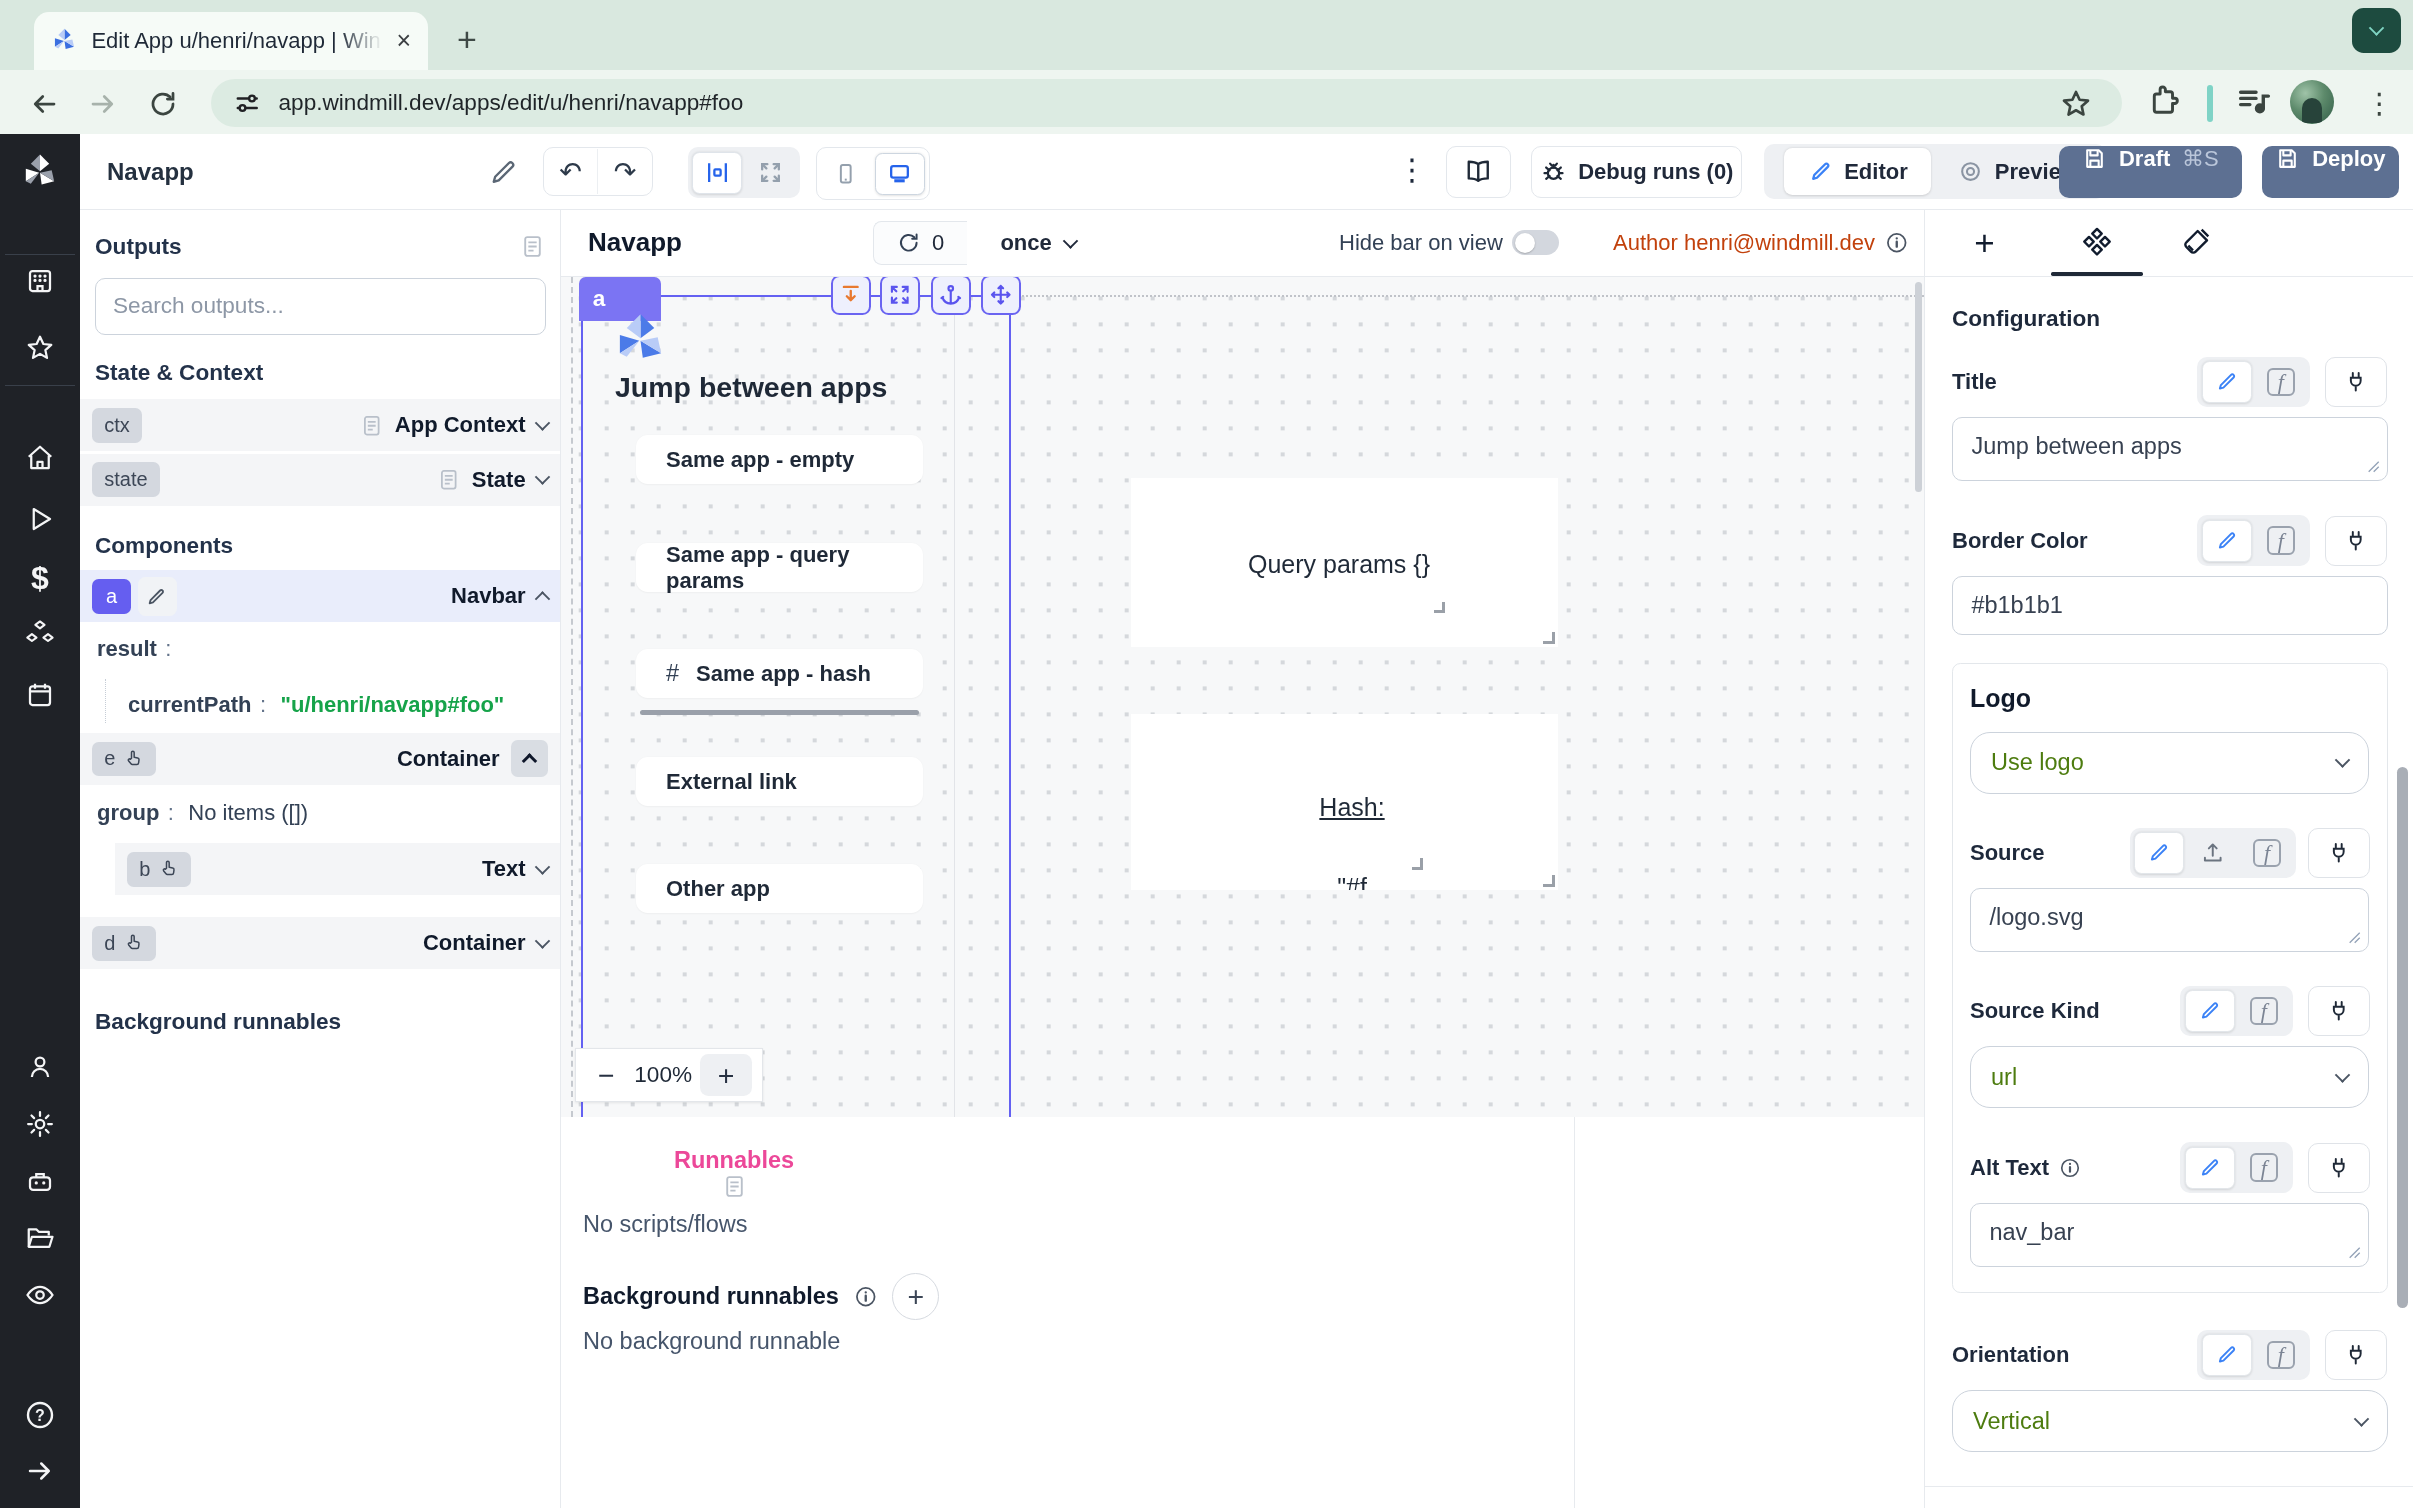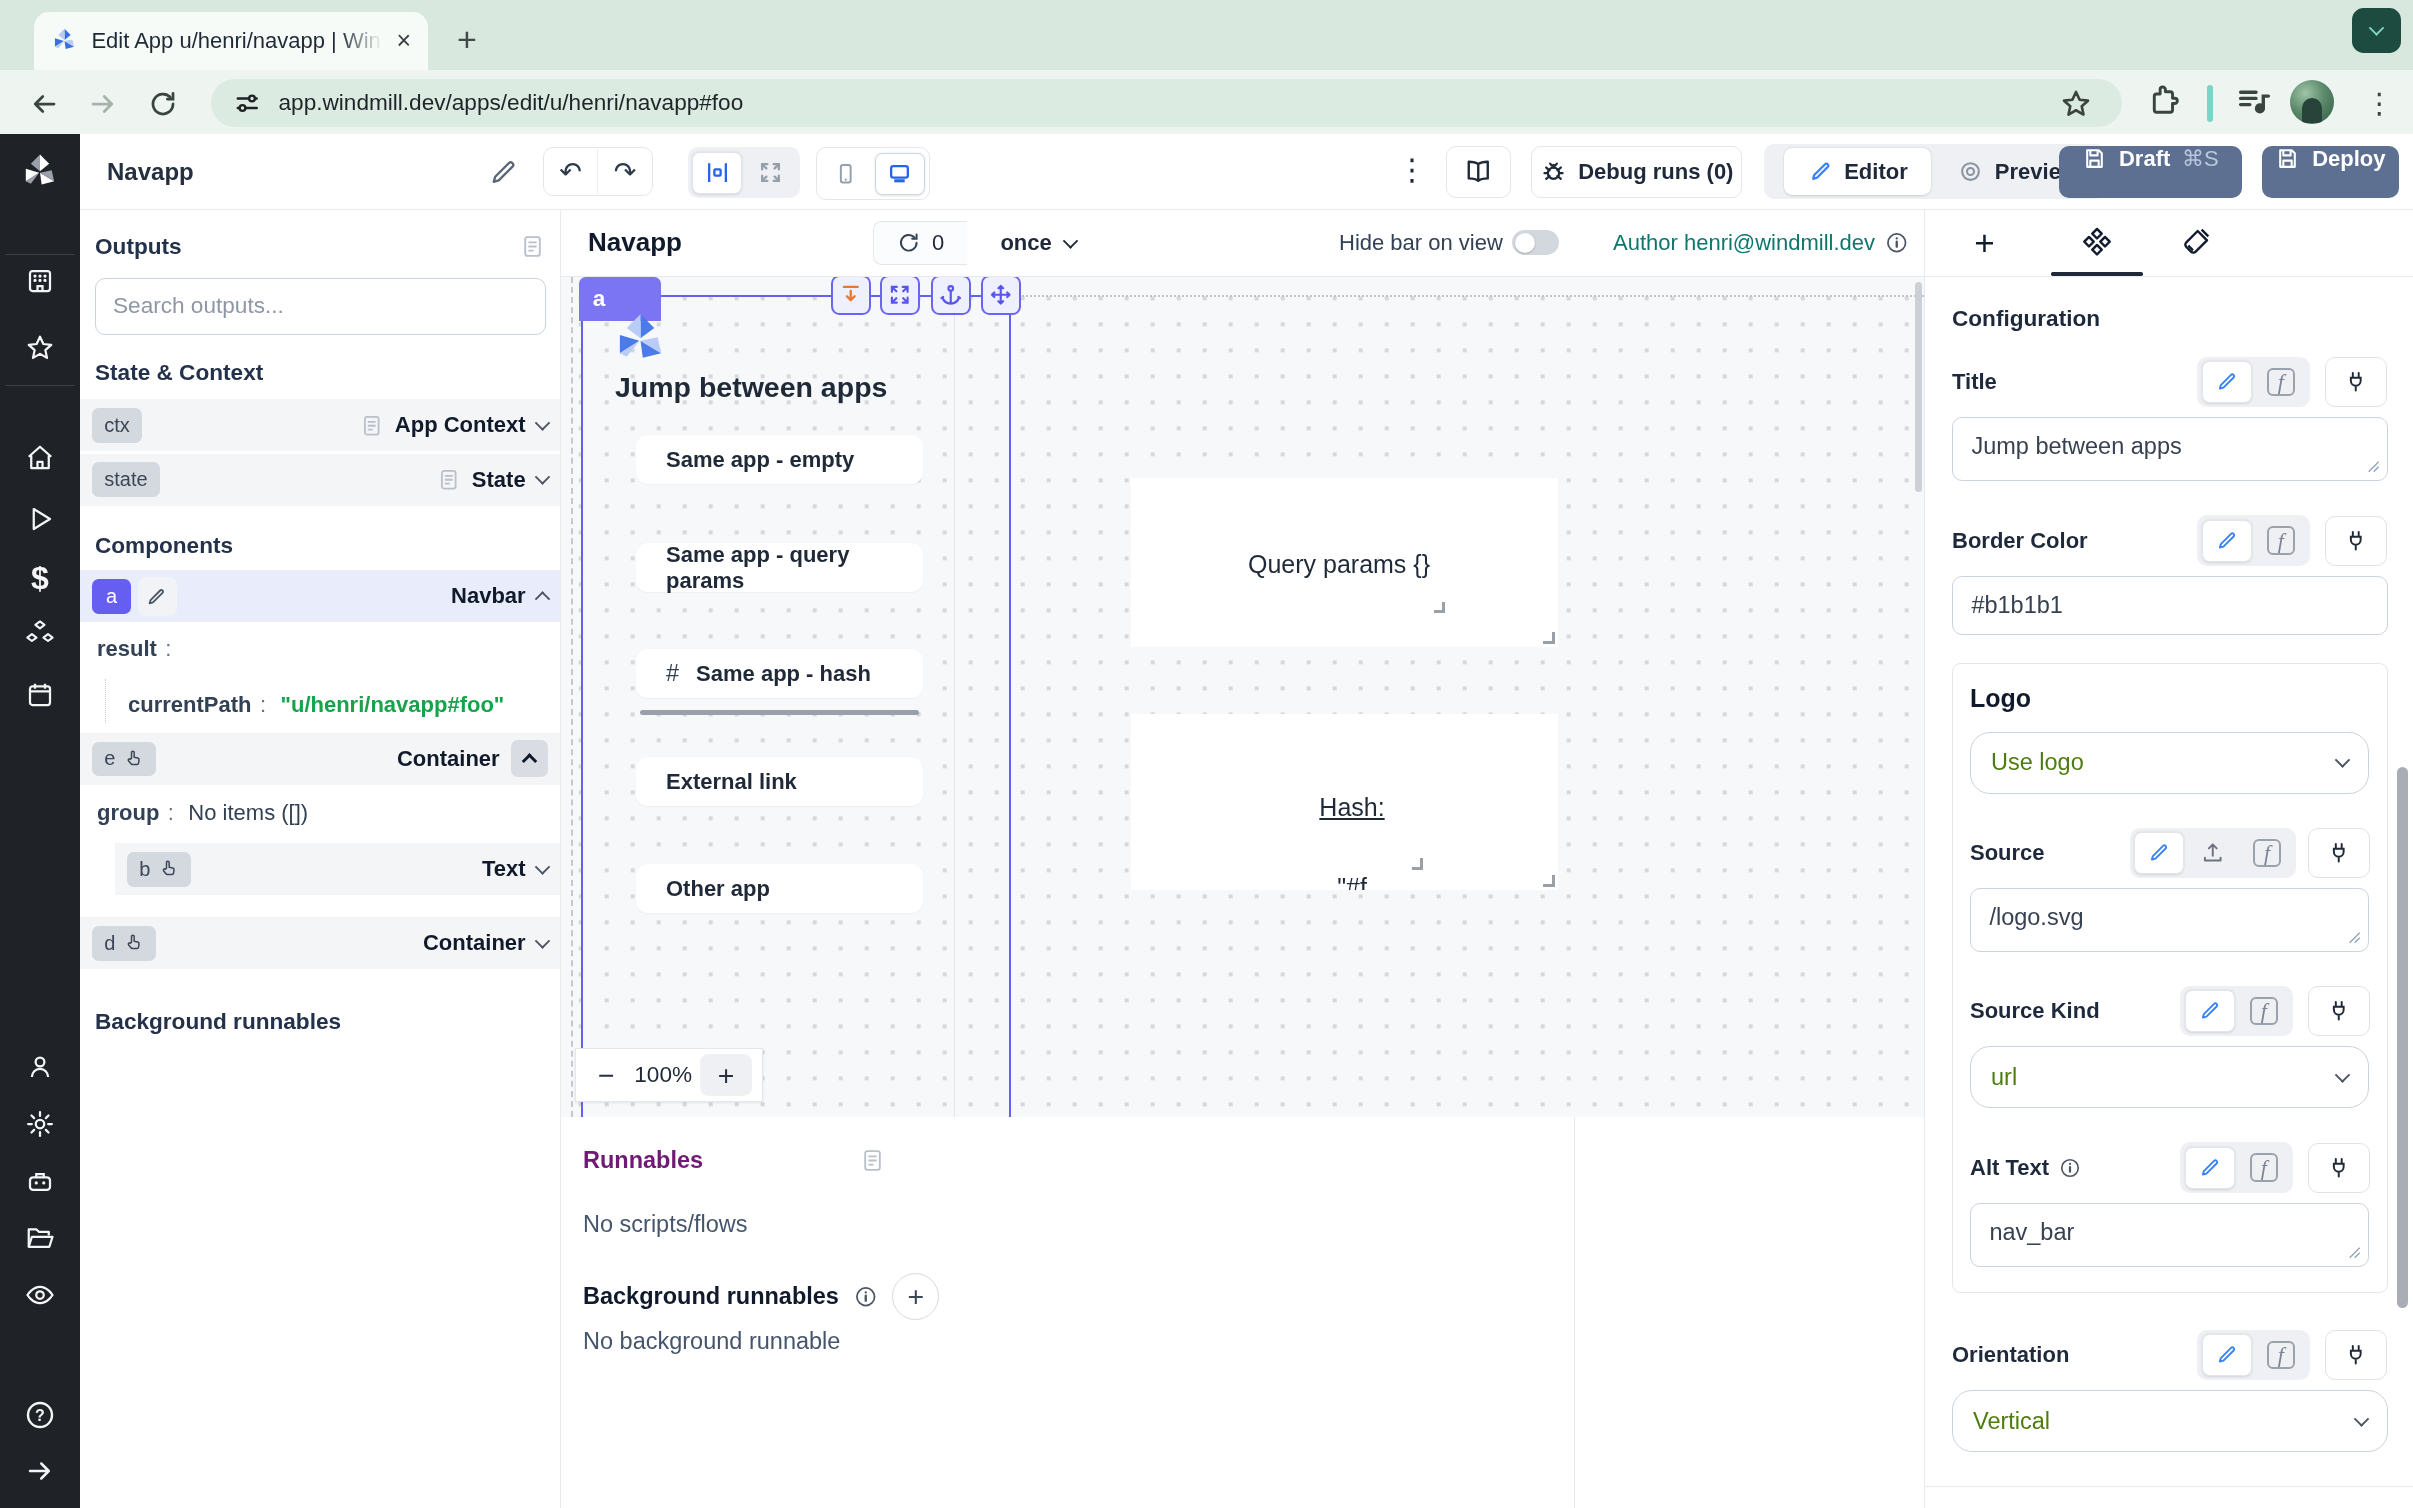--- a/index.html
+++ b/index.html
@@ -106,21 +106,21 @@
   .ch-title { position:absolute; left:27px; top:0; height:65px; display:flex; align-items:center;
               font-size:26px; font-weight:bold; color:#101a2b; }
   .refresh-box { position:absolute; left:312px; top:11px; width:94px; height:44px; border:1.7px solid #e3e7ec;
                  border-radius:8.4px 0 0 8.4px; border-right:none; display:flex; align-items:center; justify-content:center; gap:11.7px;
                  font-size:22px; color:#20293a; background:#fbfcfd; }
   .once { position:absolute; left:426px; top:11px; height:44px; display:flex; align-items:center; gap:13.4px;
           font-size:22px; font-weight:bold; color:#20293a; padding:0 13.4px; }
   .hidebar { position:absolute; left:778px; top:0; height:65px; display:flex; align-items:center; gap:9px;
              font-size:22px; color:#334155; }
   .author { position:absolute; left:1052px; top:0; height:65px; display:flex; align-items:center; gap:10px;
-            font-size:22px; color:#0f766e; }
+            font-size:22px; color:#c2410c; }
   .toggle { width:47px; height:25px; border-radius:13.4px; position:relative; background:#d3d7de; }
   .toggle::after { content:''; position:absolute; top:2.5px; left:3.4px; width:20px; height:20px; border-radius:50%; background:#fff; box-shadow:0 0.8px 1.7px rgba(0,0,0,.25); }
 
   .canvas { position:absolute; left:0; top:67px; width:1363px; height:840px; background:#f7f8f9;
             background-image:radial-gradient(#d5d8dc 2.2px, transparent 2.2px); background-size:26px 26px;
             background-position:6.7px 8.4px; overflow:hidden; }
   .dash-edge { position:absolute; left:10px; top:0; height:840px; border-left:2.5px dashed #c5c9cf; }
   .sel-top { position:absolute; left:20px; top:17.6px; width:427px; height:0; border-top:2.5px solid #6461f2; }
   .sel-top-dots { position:absolute; left:448px; top:17.6px; width:915px; border-top:2.5px dotted #c0c3c9; }
   .sel-v { position:absolute; top:17.6px; width:0; height:822px; border-left:2.5px solid #6461f2; }
@@ -145,22 +145,22 @@
   .zoombar { position:absolute; left:14.2px; top:771px; width:188px; height:54px; background:#fff; border:0.8px solid #e3e6ea;
              box-shadow:0 0.8px 2.5px rgba(0,0,0,.08); display:flex; align-items:center; justify-content:space-between; padding:0 10px; }
   .zoombar .zminus { font-size:28.5px; color:#273142; padding:0 11.7px; }
   .zoombar .zval { font-size:22.6px; color:#1f2937; }
   .zoombar .zplus { width:52px; height:42px; background:#eef0f3; border-radius:8.4px; display:flex; align-items:center;
                     justify-content:center; font-size:28.5px; color:#273142; }
   .c-scroll { position:absolute; right:1.7px; top:5px; width:7.5px; height:210px; border-radius:4.2px; background:#cdd1d7; }
 
   .bottom { position:absolute; left:0; top:907px; width:1363px; height:391px; background:#fff; }
   .b-div { position:absolute; left:1013px; top:0; height:391px; border-left:1.7px solid #e7eaee; }
-  .b-head { position:absolute; left:22px; top:30px; width:302px; display:flex; justify-content:space-between; align-items:center;
-            font-size:23.5px; font-weight:bold; color:#701a75; }
+  .b-head { position:absolute; left:22px; top:30px; width:302px; display:flex; justify-content:flex-start; align-items:center;
+            font-size:23.5px; font-weight:bold; color:#ec4899;flex-direction:column; }
   .b-empty { position:absolute; left:22px; font-size:23.5px; color:#46556b; }
   .b-bg { position:absolute; left:22px; top:156px; display:flex; align-items:center; gap:15px;
           font-size:23.5px; font-weight:bold; color:#101a2b; }
   .plus-circle { width:47px; height:47px; border:1.7px solid #d6dae0; border-radius:50%; display:flex; align-items:center;
                  justify-content:center; font-size:28.5px; color:#3c4656; font-weight:normal; }
 
   
   .settings { position:absolute; left:1924px; top:210px; width:489px; height:1298px; background:#fff;
               border-left:1.7px solid #e7eaee; overflow:hidden; }
   .s-tabs { position:absolute; left:0; top:0; width:489px; height:67px; border-bottom:1.7px solid #e7eaee; }

